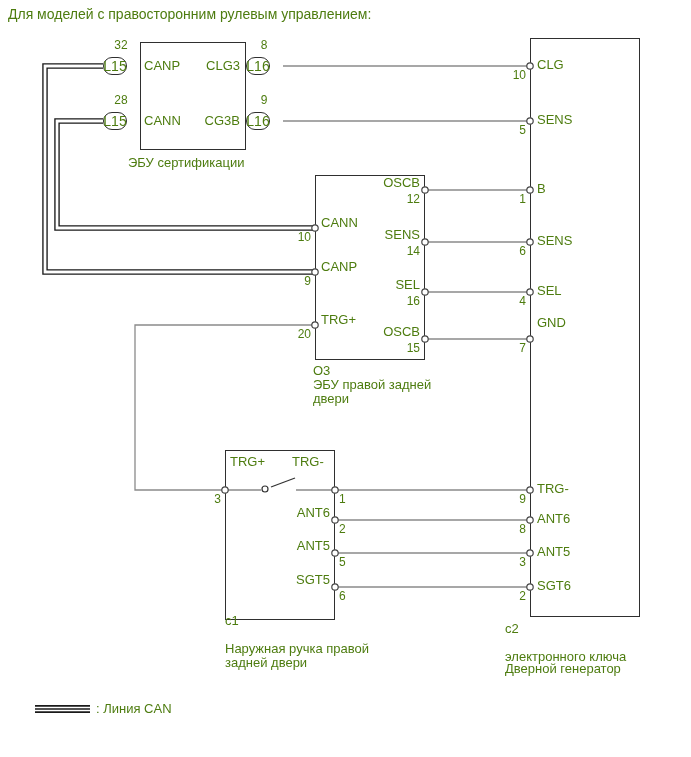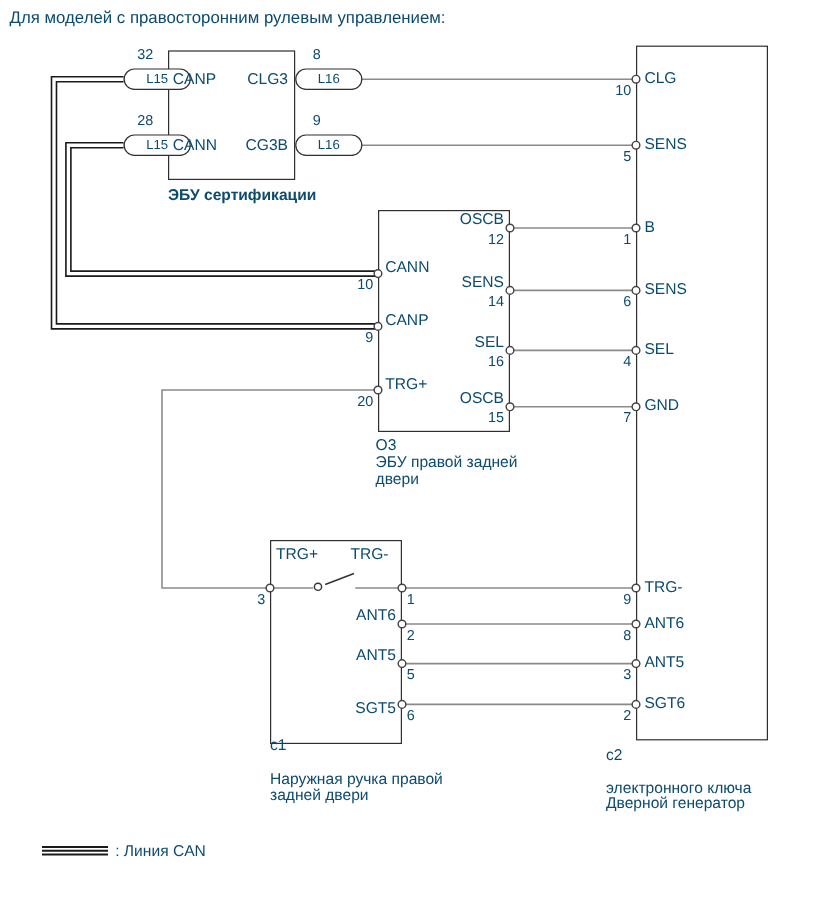--- a/index.html
+++ b/index.html
@@ -1,32 +1,32 @@
 <!DOCTYPE html>
 <html><head>
 <meta charset="utf-8">
 <style>
   html,body{margin:0;padding:0;background:#fff;}
   .canvas{
     position:relative;width:691px;height:757px;background:#fff;overflow:hidden;
-    font-family:"Liberation Sans", sans-serif;color:#0c4a6e;
+    font-family:"Liberation Sans", sans-serif;color:#4d7c0f;
   }
   .box{
     position:absolute;border:1.5px solid #2f2f2f;background:transparent;
     box-sizing:border-box;z-index:1;
   }
   .wiresvg{position:absolute;left:0;top:0;z-index:2;}
   .lbl{position:absolute;font-size:13px;line-height:14px;white-space:nowrap;z-index:3;}
   .num{position:absolute;font-size:12px;line-height:13px;white-space:nowrap;z-index:3;}
   .name{position:absolute;font-size:13px;line-height:14px;white-space:nowrap;z-index:3;}
   .title{position:absolute;left:8px;top:6px;font-size:14px;z-index:3;}
   .oval{
-    position:absolute;width:56px;height:18px;border:1.5px solid #2f2f2f;border-radius:10px;
+    position:absolute;width:24px;height:18px;border:1.5px solid #2f2f2f;border-radius:10px;
     background:#fff;box-sizing:border-box;display:flex;align-items:center;justify-content:center;
-    font-size:11px;z-index:3;
+    font-size:14px;z-index:3;
   }
   .r{text-align:right;}
   .c{text-align:center;}
 </style>
 </head>
 <body>
 
 <div class="canvas">
 
   <div class="title">Для моделей с правосторонним рулевым управлением:</div>
@@ -99,21 +99,21 @@
   <div class="oval" style="left:103px;top:112px;">L15</div>
   <div class="name" style="left:144px;top:114px;">CANN</div>
 
   <div class="num c" style="left:246px;top:39px;width:36px;">8</div>
   <div class="oval" style="left:246px;top:57px;">L16</div>
   <div class="name r" style="left:178px;top:59px;width:62px;">CLG3</div>
   <div class="num c" style="left:246px;top:94px;width:36px;">9</div>
   <div class="oval" style="left:246px;top:112px;">L16</div>
   <div class="name r" style="left:178px;top:114px;width:62px;">CG3B</div>
 
-  <div class="lbl" style="left:140px;top:156px;font-weight:bold;">ЭБУ сертификации</div>
+  <div class="lbl" style="left:128px;top:156px;">ЭБУ сертификации</div>
 
   <div class="name r" style="left:350px;top:176px;width:70px;">OSCB</div>
   <div class="num r" style="left:390px;top:193px;width:30px;">12</div>
   <div class="name r" style="left:350px;top:228px;width:70px;">SENS</div>
   <div class="num r" style="left:390px;top:245px;width:30px;">14</div>
   <div class="name r" style="left:350px;top:278px;width:70px;">SEL</div>
   <div class="num r" style="left:390px;top:295px;width:30px;">16</div>
   <div class="name r" style="left:350px;top:325px;width:70px;">OSCB</div>
   <div class="num r" style="left:390px;top:342px;width:30px;">15</div>
 
@@ -130,38 +130,38 @@
 
   <div class="name" style="left:230px;top:455px;">TRG+</div>
   <div class="name" style="left:292px;top:455px;">TRG-</div>
   <div class="num r" style="left:200px;top:493px;width:21px;">3</div>
   <div class="num" style="left:339px;top:493px;">1</div>
 
   <div class="name r" style="left:260px;top:506px;width:70px;">ANT6</div>
   <div class="num" style="left:339px;top:523px;">2</div>
   <div class="name r" style="left:260px;top:539px;width:70px;">ANT5</div>
   <div class="num" style="left:339px;top:556px;">5</div>
-  <div class="name r" style="left:260px;top:573px;width:70px;margin-top:10px;">SGT5</div>
+  <div class="name r" style="left:260px;top:573px;width:70px;">SGT5</div>
   <div class="num" style="left:339px;top:590px;">6</div>
 
   <div class="lbl" style="left:225px;top:614px;">c1</div>
   <div class="lbl" style="left:225px;top:642px;">Наружная ручка правой</div>
   <div class="lbl" style="left:225px;top:656px;">задней двери</div>
 
   <div class="name" style="left:537px;top:58px;">CLG</div>
   <div class="num r" style="left:498px;top:69px;width:28px;">10</div>
   <div class="name" style="left:537px;top:113px;">SENS</div>
   <div class="num r" style="left:498px;top:124px;width:28px;">5</div>
   <div class="name" style="left:537px;top:182px;">B</div>
   <div class="num r" style="left:498px;top:193px;width:28px;">1</div>
   <div class="name" style="left:537px;top:234px;">SENS</div>
   <div class="num r" style="left:498px;top:245px;width:28px;">6</div>
   <div class="name" style="left:537px;top:284px;">SEL</div>
   <div class="num r" style="left:498px;top:295px;width:28px;">4</div>
-  <div class="name" style="left:537px;top:331px;">GND</div>
+  <div class="name" style="left:537px;top:316px;">GND</div>
   <div class="num r" style="left:498px;top:342px;width:28px;">7</div>
   <div class="name" style="left:537px;top:482px;">TRG-</div>
   <div class="num r" style="left:498px;top:493px;width:28px;">9</div>
   <div class="name" style="left:537px;top:512px;">ANT6</div>
   <div class="num r" style="left:498px;top:523px;width:28px;">8</div>
   <div class="name" style="left:537px;top:545px;">ANT5</div>
   <div class="num r" style="left:498px;top:556px;width:28px;">3</div>
   <div class="name" style="left:537px;top:579px;">SGT6</div>
   <div class="num r" style="left:498px;top:590px;width:28px;">2</div>
 

